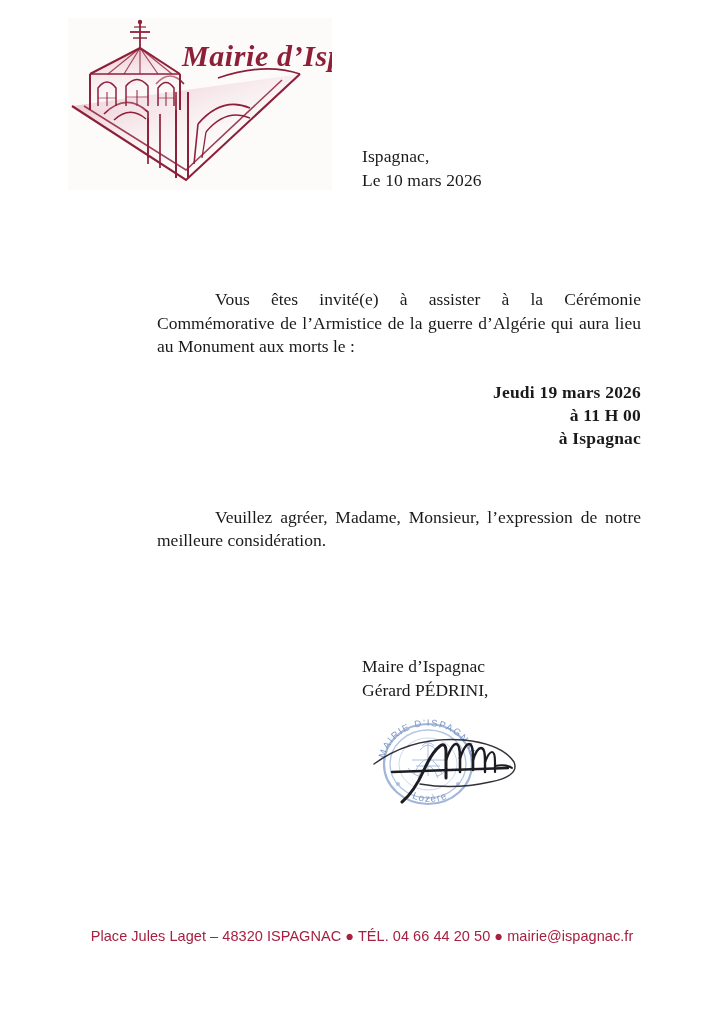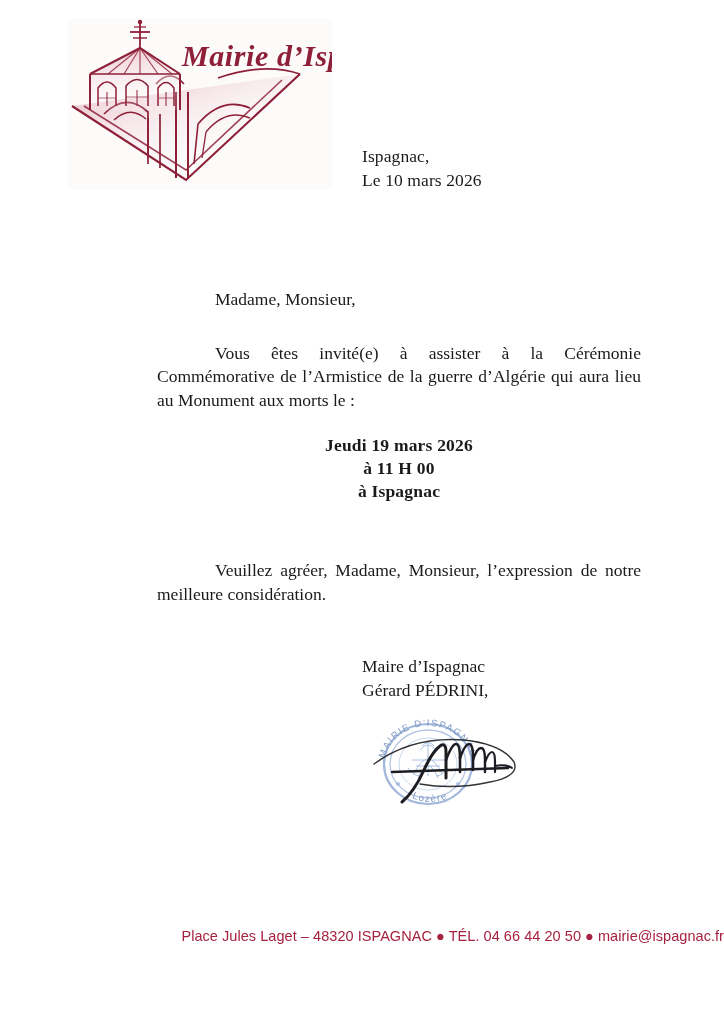--- a/index.html
+++ b/index.html
@@ -66,21 +66,21 @@
   }
   .para.last-line-left { text-align-last: left; }
 
   .spacer-1 { height: 22px; }
   .spacer-2 { height: 28px; }
   .spacer-3 { height: 28px; }
 
   
   .event-block {
     font-weight: bold;
-    text-align: center;
+    text-align: right;
     line-height: 23px;
     letter-spacing: 0.2px;
     margin: 0;
   }
   .event-block div { white-space: nowrap; }
 
   
   .signature-block {
     position: absolute;
     left: 362px;
@@ -105,21 +105,21 @@
     height: 104px;
     display: block;
   }
 
   
   .footer {
     position: absolute;
     left: 0;
     top: 928px;
     width: 724px;
-    text-align: right;
+    text-align: center;
     font-family: "Liberation Sans", "DejaVu Sans", sans-serif;
     font-size: 14.5px;
     color: #a62141;
     letter-spacing: 0.05px;
     white-space: nowrap;
   }
 </style>
 </head>
 <body>
 
@@ -182,21 +182,20 @@
     </svg>
   </div>
 
   <div class="date-block">
     <div>Ispagnac,</div>
     <div>Le 10 mars 2026</div>
   </div>
 
   <div class="body-area">
 
-    <p class="salutation">Madame, Monsieur,</p>
 
     <p class="para">Vous êtes invité(e) à assister à la Cérémonie Commémorative de l’Armistice de la guerre d’Algérie qui aura lieu au Monument aux morts le :</p>
 
     <div class="spacer-1"></div>
 
     <div class="event-block">
       <div>Jeudi 19 mars 2026</div>
       <div>à 11 H 00</div>
       <div>à Ispagnac</div>
     </div>

